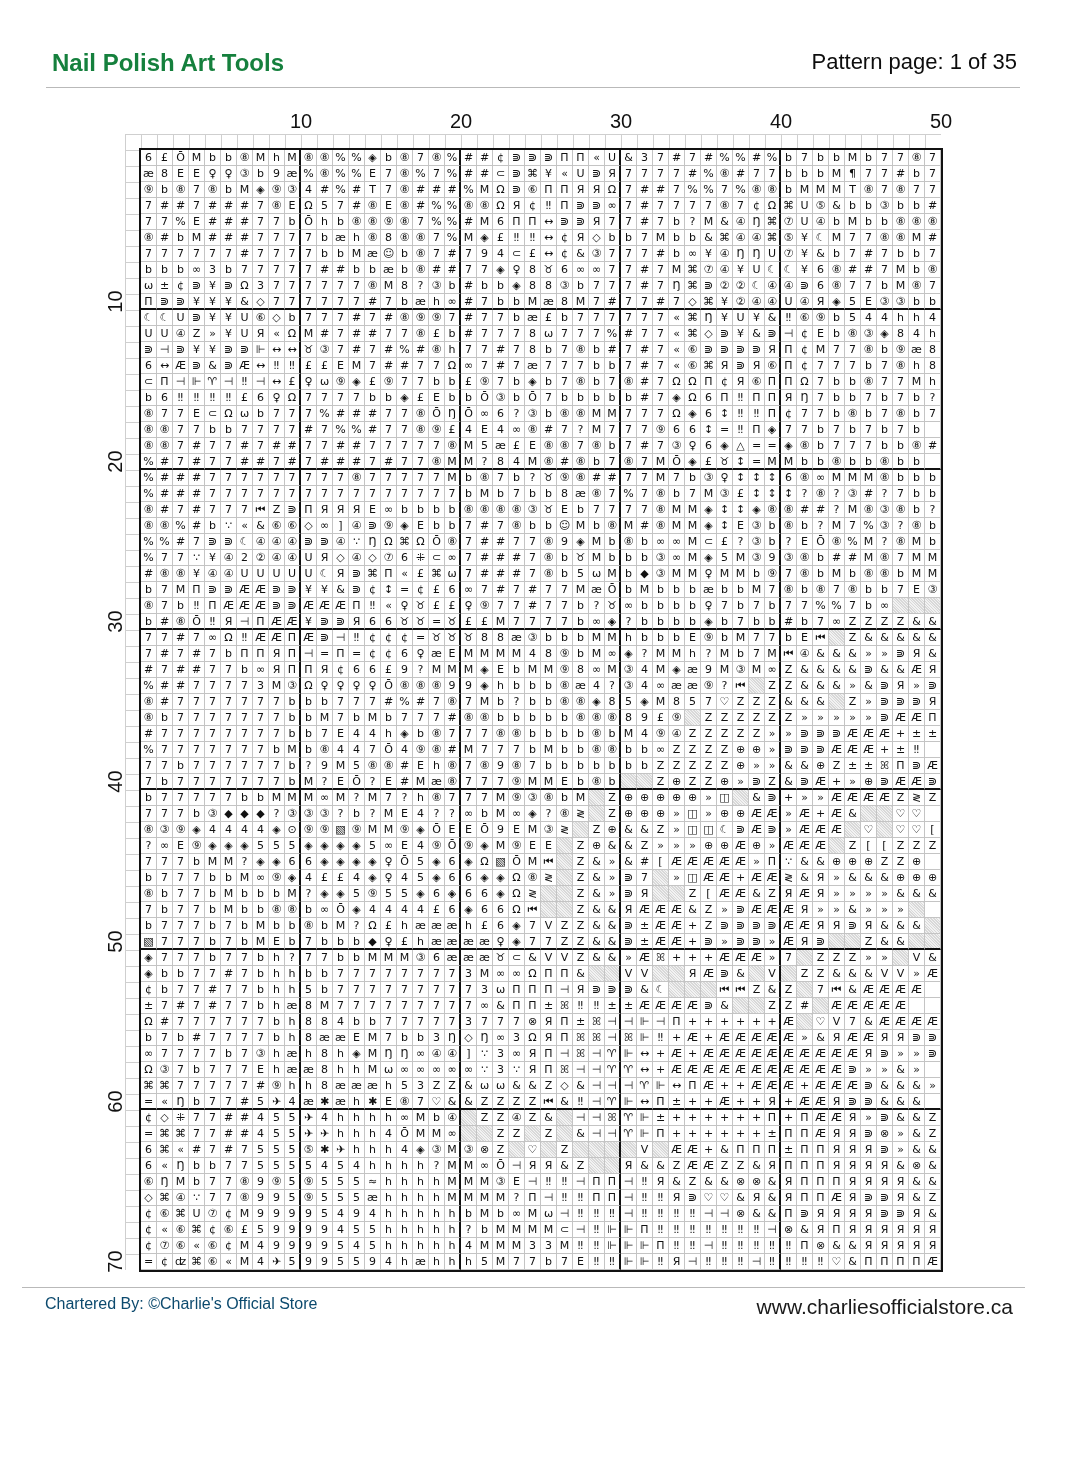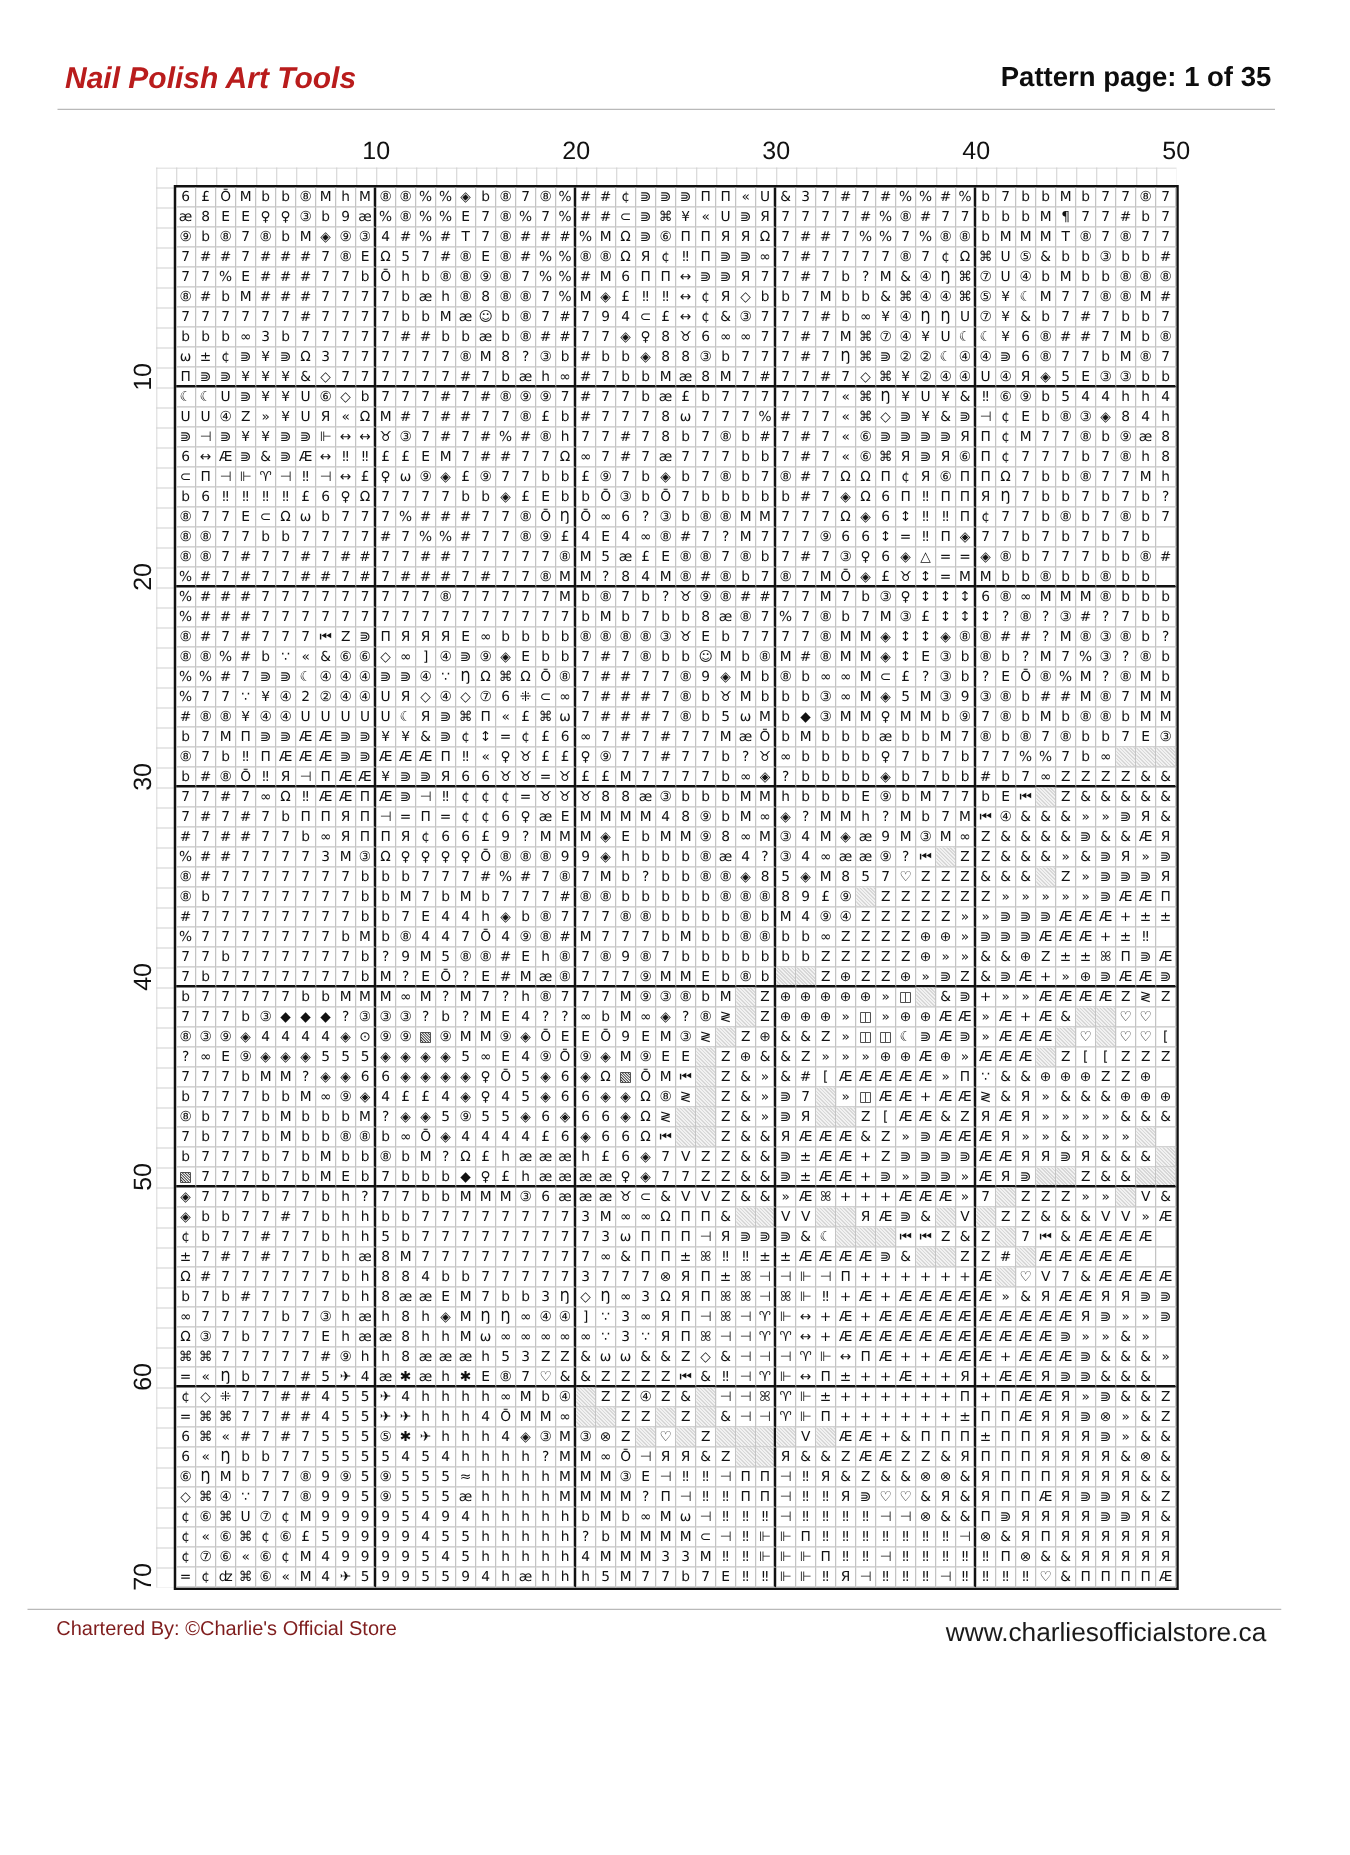--- a/index.html
+++ b/index.html
@@ -1,21 +1,21 @@
 <!DOCTYPE html>
 <html><head>
 <meta charset="utf-8">
 <style>
   html, body { margin: 0; padding: 0; background: #ffffff; }
   body { width: 1080px; height: 1484px; position: relative; overflow: hidden; font-family: "Liberation Sans", sans-serif; color: #111; }
-  .hdr-title { position: absolute; left: 52px; top: 49px; font-size: 24px; font-weight: bold; color: #b91c1c; font-style: italic; }
-  .hdr-page { position: absolute; right: 63px; top: 49px; font-size: 22px; font-weight: bold; color: #0d0d0d; }
+  .hdr-title { position: absolute; left: 52px; top: 49px; font-size: 24px; font-weight: bold; color: #15803d; }
+  .hdr-page { position: absolute; right: 63px; top: 49px; font-size: 22px; font-weight: normal; color: #0d0d0d; }
   .hdr-rule { position: absolute; left: 46px; right: 60px; top: 87px; height: 1px; background: #b9b9b9; }
   .ftr-rule { position: absolute; left: 22px; right: 55px; top: 1287px; height: 1px; background: #b9b9b9; }
-  .ftr-left { position: absolute; left: 45px; top: 1295px; font-size: 16px; color: #7f1d1d; text-align: right; }
+  .ftr-left { position: absolute; left: 45px; top: 1295px; font-size: 16px; color: #0c4a6e; text-align: right; }
   .ftr-right { position: absolute; right: 67px; top: 1295px; font-size: 21px; color: #1a1a1a; }
 
   .col-axis { position: absolute; left: 141px; top: 110px; width: 800px; height: 26px; }
   .col-axis span { position: absolute; top: 0; font-size: 20px; color: #111; transform: translateX(-50%); }
   .row-axis { position: absolute; left: 98px; top: 150px; width: 34px; height: 1120px; }
   .row-axis span { position: absolute; left: 4px; font-size: 20px; color: #111; transform: rotate(-90deg); transform-origin: center; width: 26px; text-align: center; }
 
   .grid-outer { position: absolute; left: 125px; top: 134px; width: 816px; height: 1136px;
     background-image:
       linear-gradient(to right, #cfcfcf 1px, transparent 1px),

